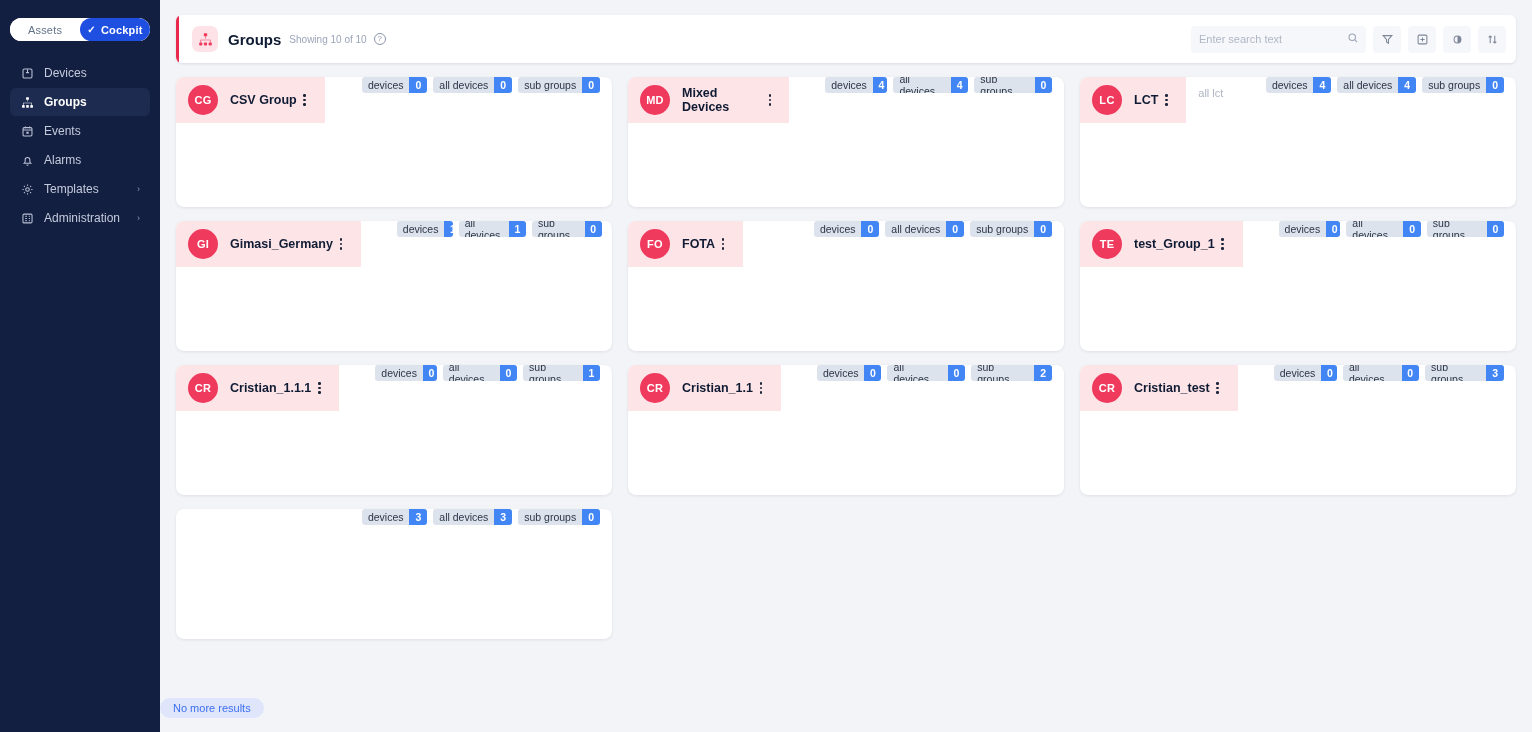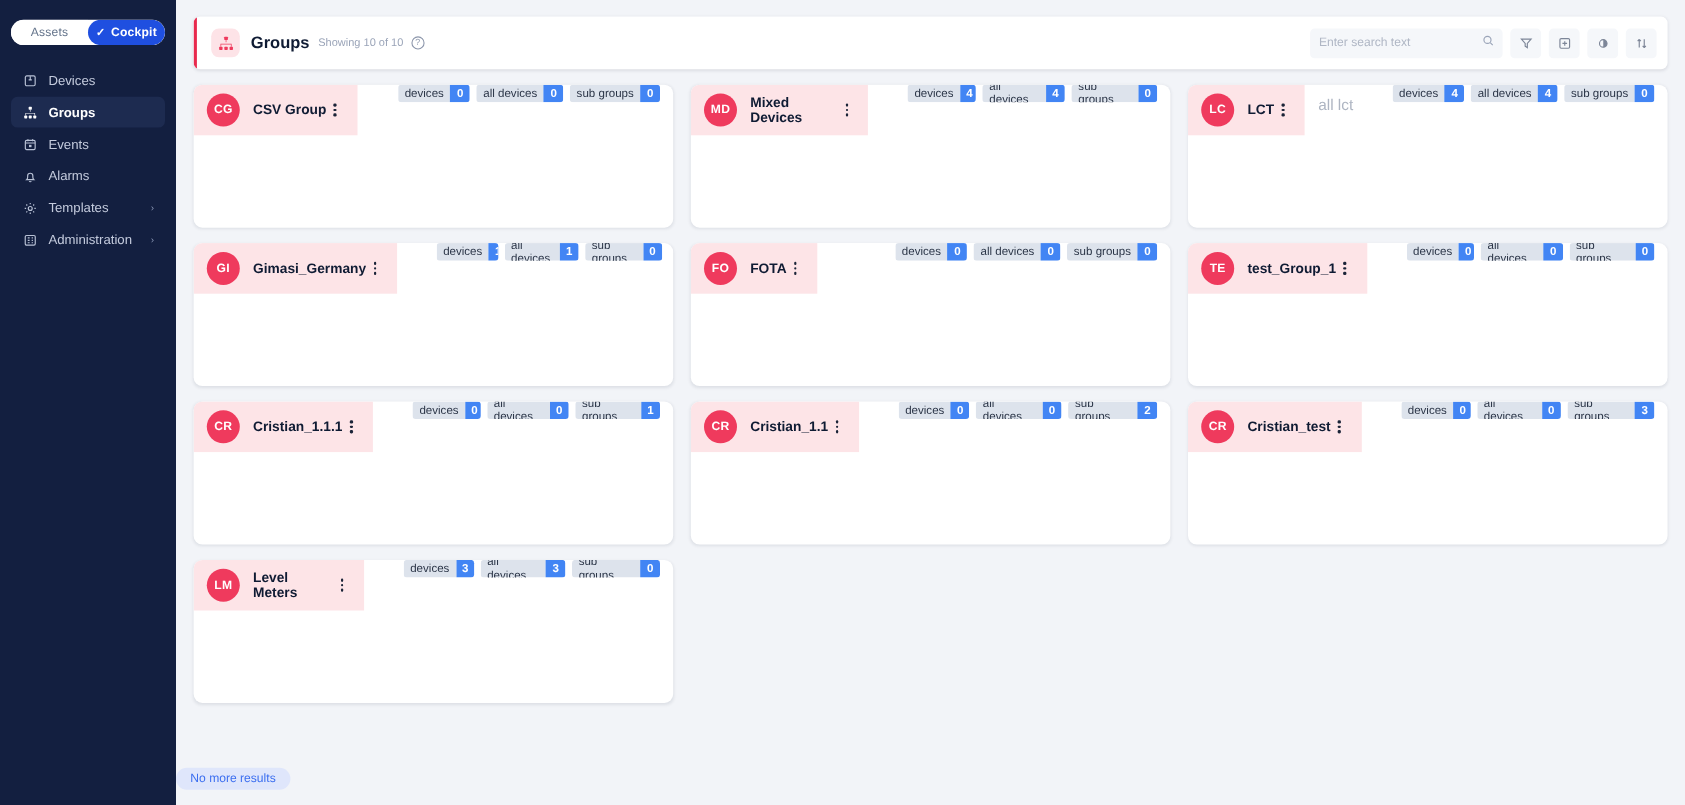--- a/index.html
+++ b/index.html
@@ -126,21 +126,21 @@
     display:flex; align-items:center; justify-content:center;
     flex: 0 0 30px;
   }
   .card-title { margin-left: 12px; font-size: 12.5px; font-weight: bold; color:#0f1b33; }
   .kebab {
     margin-left:auto; width:16px; height:18px; cursor:pointer;
     display:flex; flex-direction:column; align-items:center; justify-content:center; gap:2px;
   }
   .kebab i { width:2.5px; height:2.5px; border-radius:50%; background:#1b2438; display:block; }
   .card-body { flex:1; padding: 10px 12px 0 12px; }
-  .card-desc { font-size: 14px; color:#aeb5c2; }
+  .card-desc { font-size: 11px; color:#aeb5c2; }
   .card-foot { padding: 0 12px 10px 12px; display:flex; gap: 6px; }
   .badge {
     display:flex; align-items:stretch; border-radius:3px; overflow:hidden;
     height: 16px; cursor:pointer;
   }
   .badge-label {
     background:#dde3ec; color:#2b3547; font-size:10.5px;
     padding: 0 6px; display:flex; align-items:center;
   }
   .badge-count {
@@ -554,29 +554,20 @@
               <span class="badge-label">all devices</span>
               <span class="badge-count">0</span>
             </div>
             <div class="badge">
               <span class="badge-label">sub groups</span>
               <span class="badge-count">3</span>
             </div>
           </div>
         </div>
         <div class="card">
-          <div class="card-head">
-            <div class="avatar">LM</div>
-            <div class="card-title">Level Meters</div>
-            <div class="kebab">
-              <i></i>
-              <i></i>
-              <i></i>
-            </div>
-          </div>
           <div class="card-body">
             <div class="card-desc"></div>
           </div>
           <div class="card-foot">
             <div class="badge">
               <span class="badge-label">devices</span>
               <span class="badge-count">3</span>
             </div>
             <div class="badge">
               <span class="badge-label">all devices</span>

